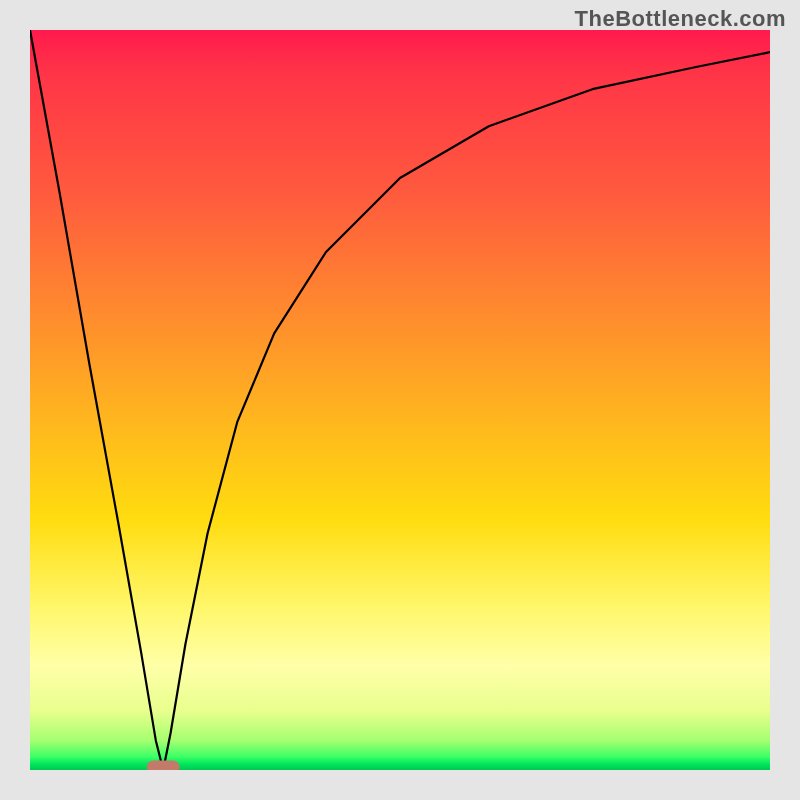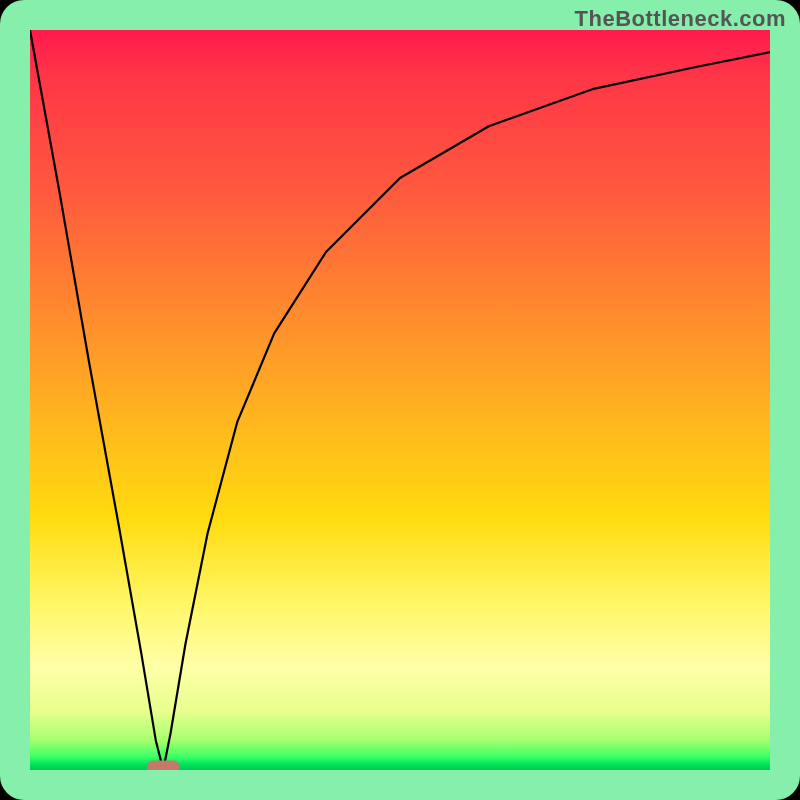--- a/index.html
+++ b/index.html
@@ -8,22 +8,21 @@
     width: 800px;
     height: 800px;
     overflow: hidden;
     background: #000;
     font-family: Arial, Helvetica, sans-serif;
   }
   .chart-root {
     position: relative;
     width: 800px;
     height: 800px;
-    background: #86efac;
-    border-radius: 24px;
+    background: #e5e5e5;
   }
   .watermark {
     position: absolute;
     top: 6px;
     right: 14px;
     color: #555555;
     font-size: 22px;
     font-weight: 600;
     letter-spacing: 0.5px;
     z-index: 50;

